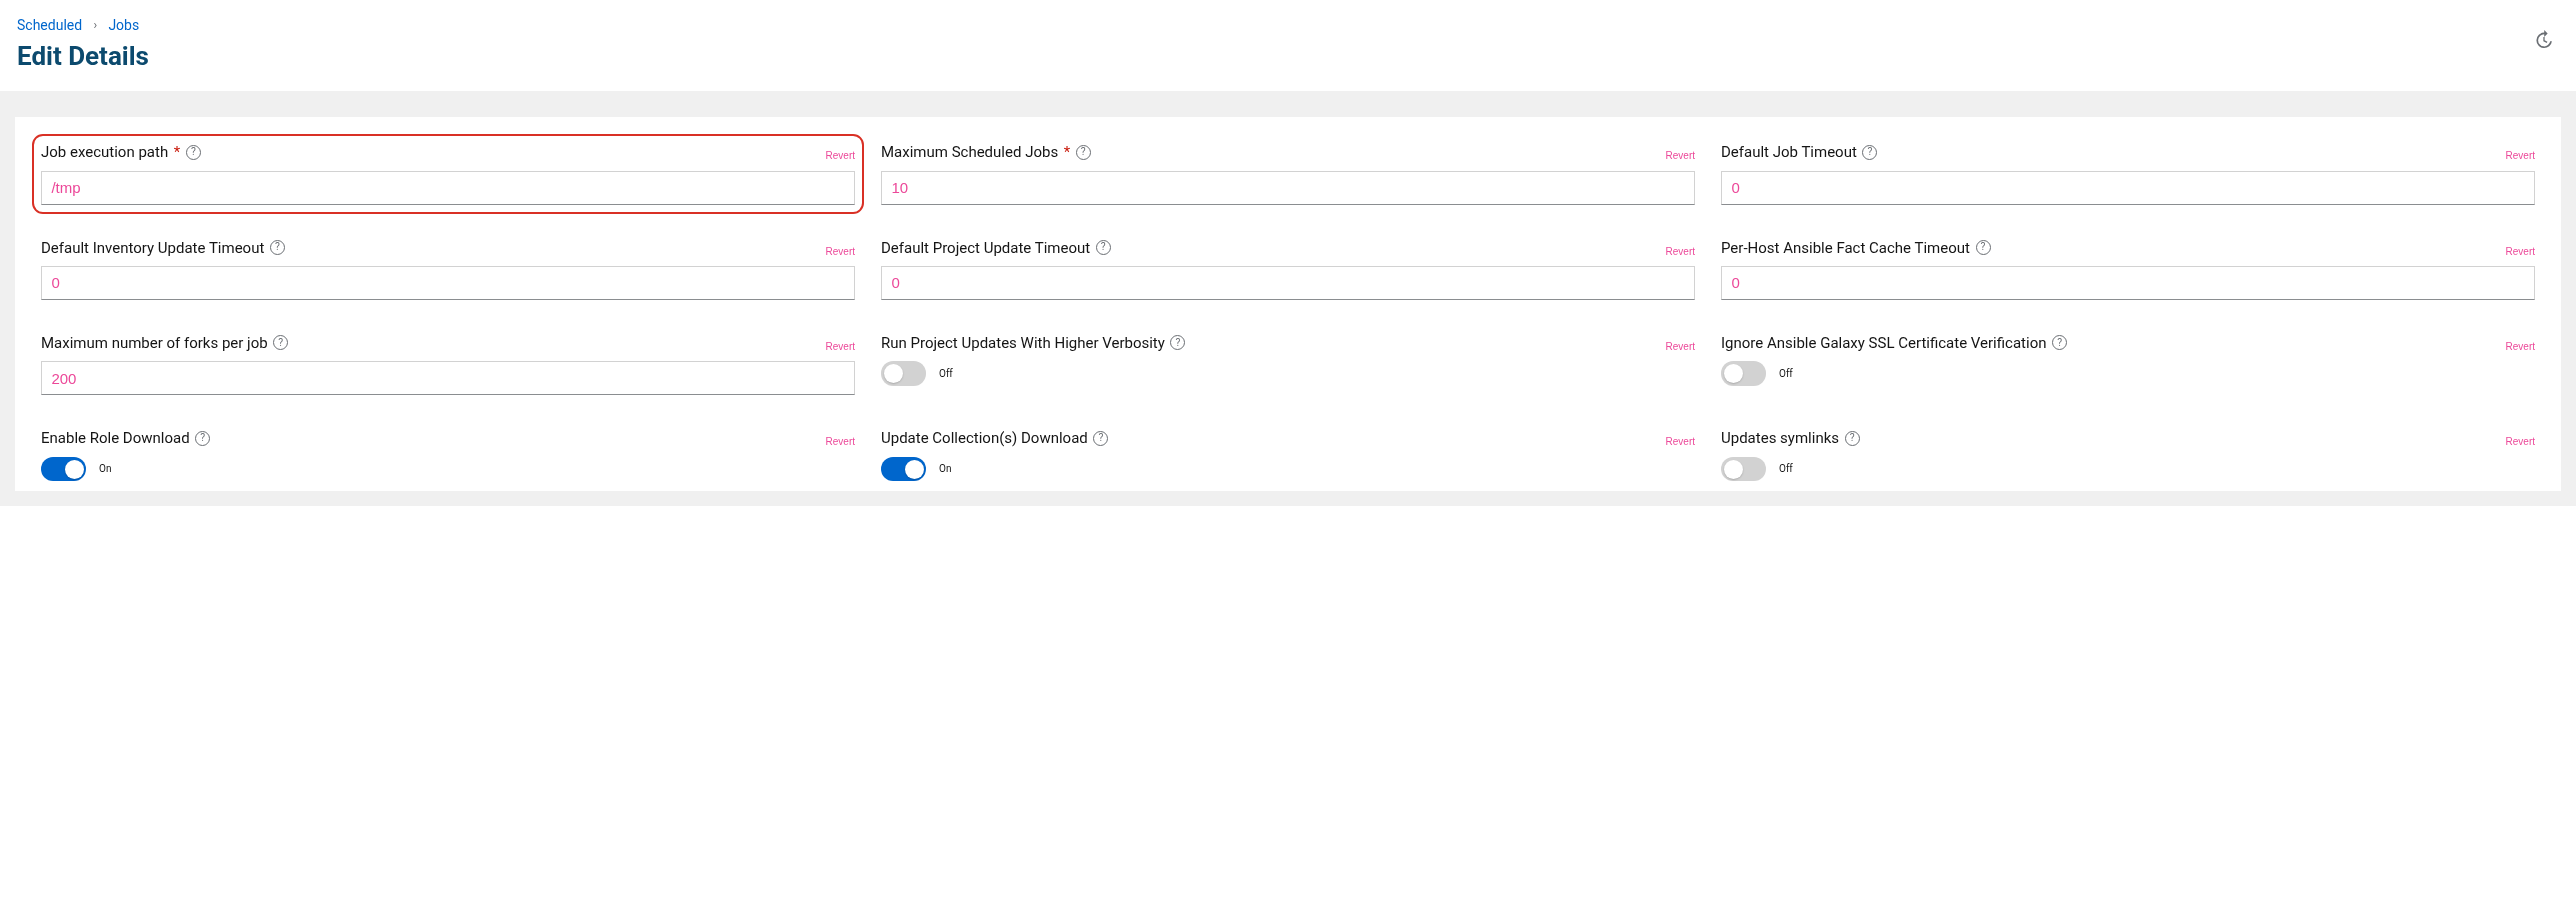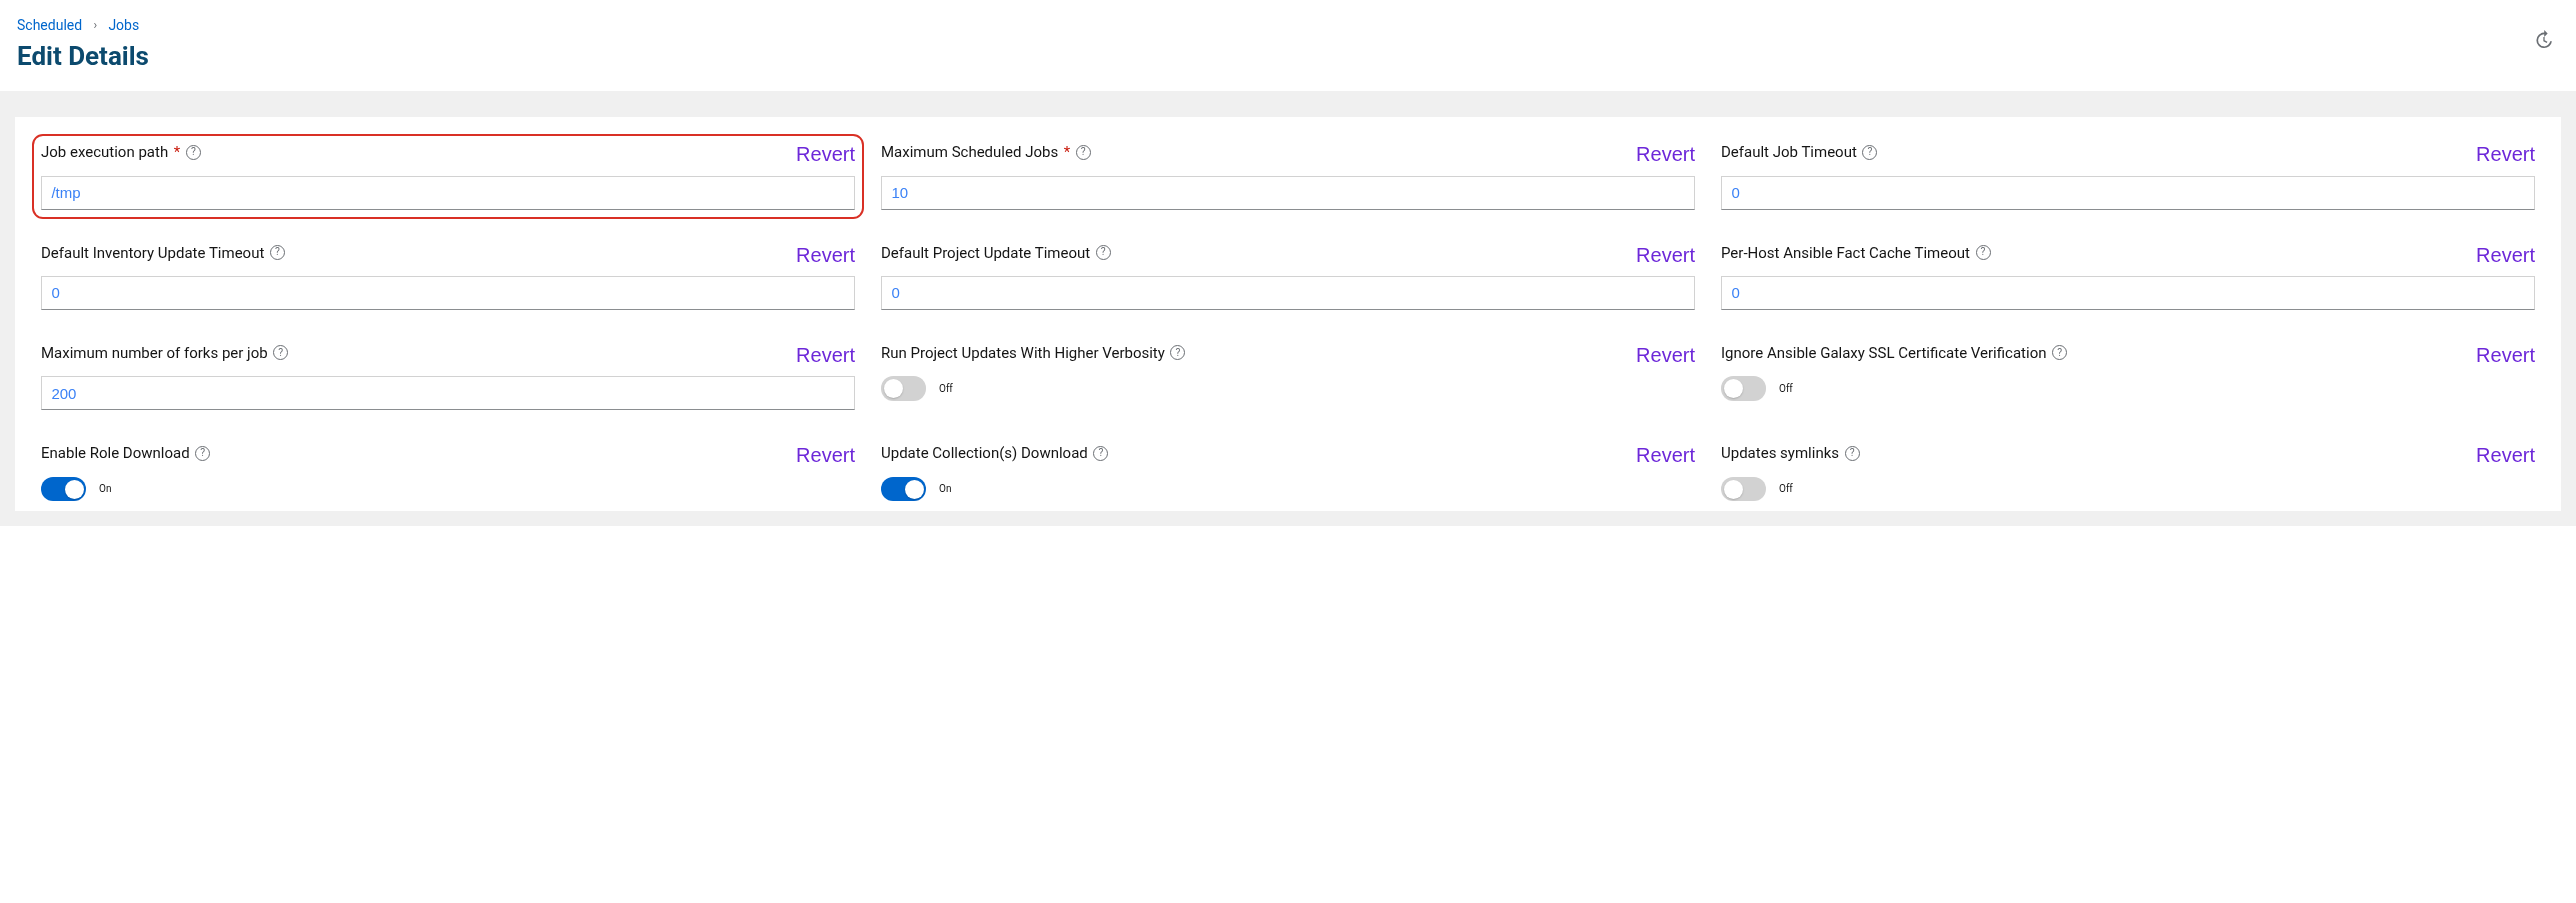--- a/index.html
+++ b/index.html
@@ -8,26 +8,26 @@
 .breadcrumb { display: flex; align-items: center; gap: 11.3px; font-size: 14px; margin-bottom: 7.5px; }
 .breadcrumb a { color: #0066cc; text-decoration: none; }
 .breadcrumb .sep { color: #6a6e73; font-size: 12.2px; }
 .page-title { font-size: 26px; font-weight: 700; color: #0c4a6e; }
 .history-icon { position: absolute; right: 22.5px; top: 30px; width: 20.7px; height: 20.7px; fill: #6a6e73; cursor: pointer; }
 .content-area { background: #f0f0f0; padding: 26px 15px 15px 15px; }
 .card { background: #fff; padding: 26px 26px 9.4px 26px; }
 .grid { display: grid; grid-template-columns: repeat(3, 1fr); column-gap: 26px; row-gap: 34px; }
 .field { display: flex; flex-direction: column; gap: 9.4px; }
 .field.highlighted { outline: 2.3px solid #d93025; outline-offset: 7.5px; border-radius: 1.9px; }
-.field-header { display: flex; justify-content: space-between; align-items: flex-start; }
+.field-header { display: flex; justify-content: space-between; align-items: flex-end; }
 .label-group { display: flex; align-items: center; gap: 5.6px; font-size: 15px; color: #151515; }
 .required { color: #c9190b; }
 .help-icon { width: 15px; height: 15px; fill: none; stroke: #6a6e73; stroke-width: 1.4; display: inline-flex; align-items: center; justify-content: center; border: 1.3px solid #6a6e73; border-radius: 50%; font-size: 10.3px; color: #6a6e73; line-height: 1; }
-.revert-btn { background: none; border: none; color: #6d28d9; font-size: 20px; cursor: pointer; padding: 0; }
-.text-input { width: 100%; padding: 7.5px 9.4px; border: 0.9px solid #d2d2d2; border-bottom: 1.4px solid #8a8d90; font-size: 15px; color: #3b82f6; background: #fff; }
+.revert-btn { background: none; border: none; color: #ec4899; font-size: 10px; cursor: pointer; padding: 0; }
+.text-input { width: 100%; padding: 7.5px 9.4px; border: 0.9px solid #d2d2d2; border-bottom: 1.4px solid #8a8d90; font-size: 15px; color: #ec4899; background: #fff; }
 .toggle-row { display: flex; align-items: center; gap: 13px; }
 .toggle { position: relative; width: 45px; height: 24.4px; border-radius: 12.2px; cursor: pointer; transition: background .15s; }
 .toggle::after { content: ""; position: absolute; width: 19px; height: 19px; border-radius: 50%; background: #fff; top: 2.8px; transition: left .15s; box-shadow: 0 0.9px 1.9px rgba(0,0,0,.2); }
 .toggle.on { background: #0066cc; }
 .toggle.on::after { left: 23.5px; }
 .toggle.off { background: #d2d2d2; }
 .toggle.off::after { left: 2.8px; }
 .toggle-label { font-size: 10px; color: #151515; }
 </style>
 </head>

